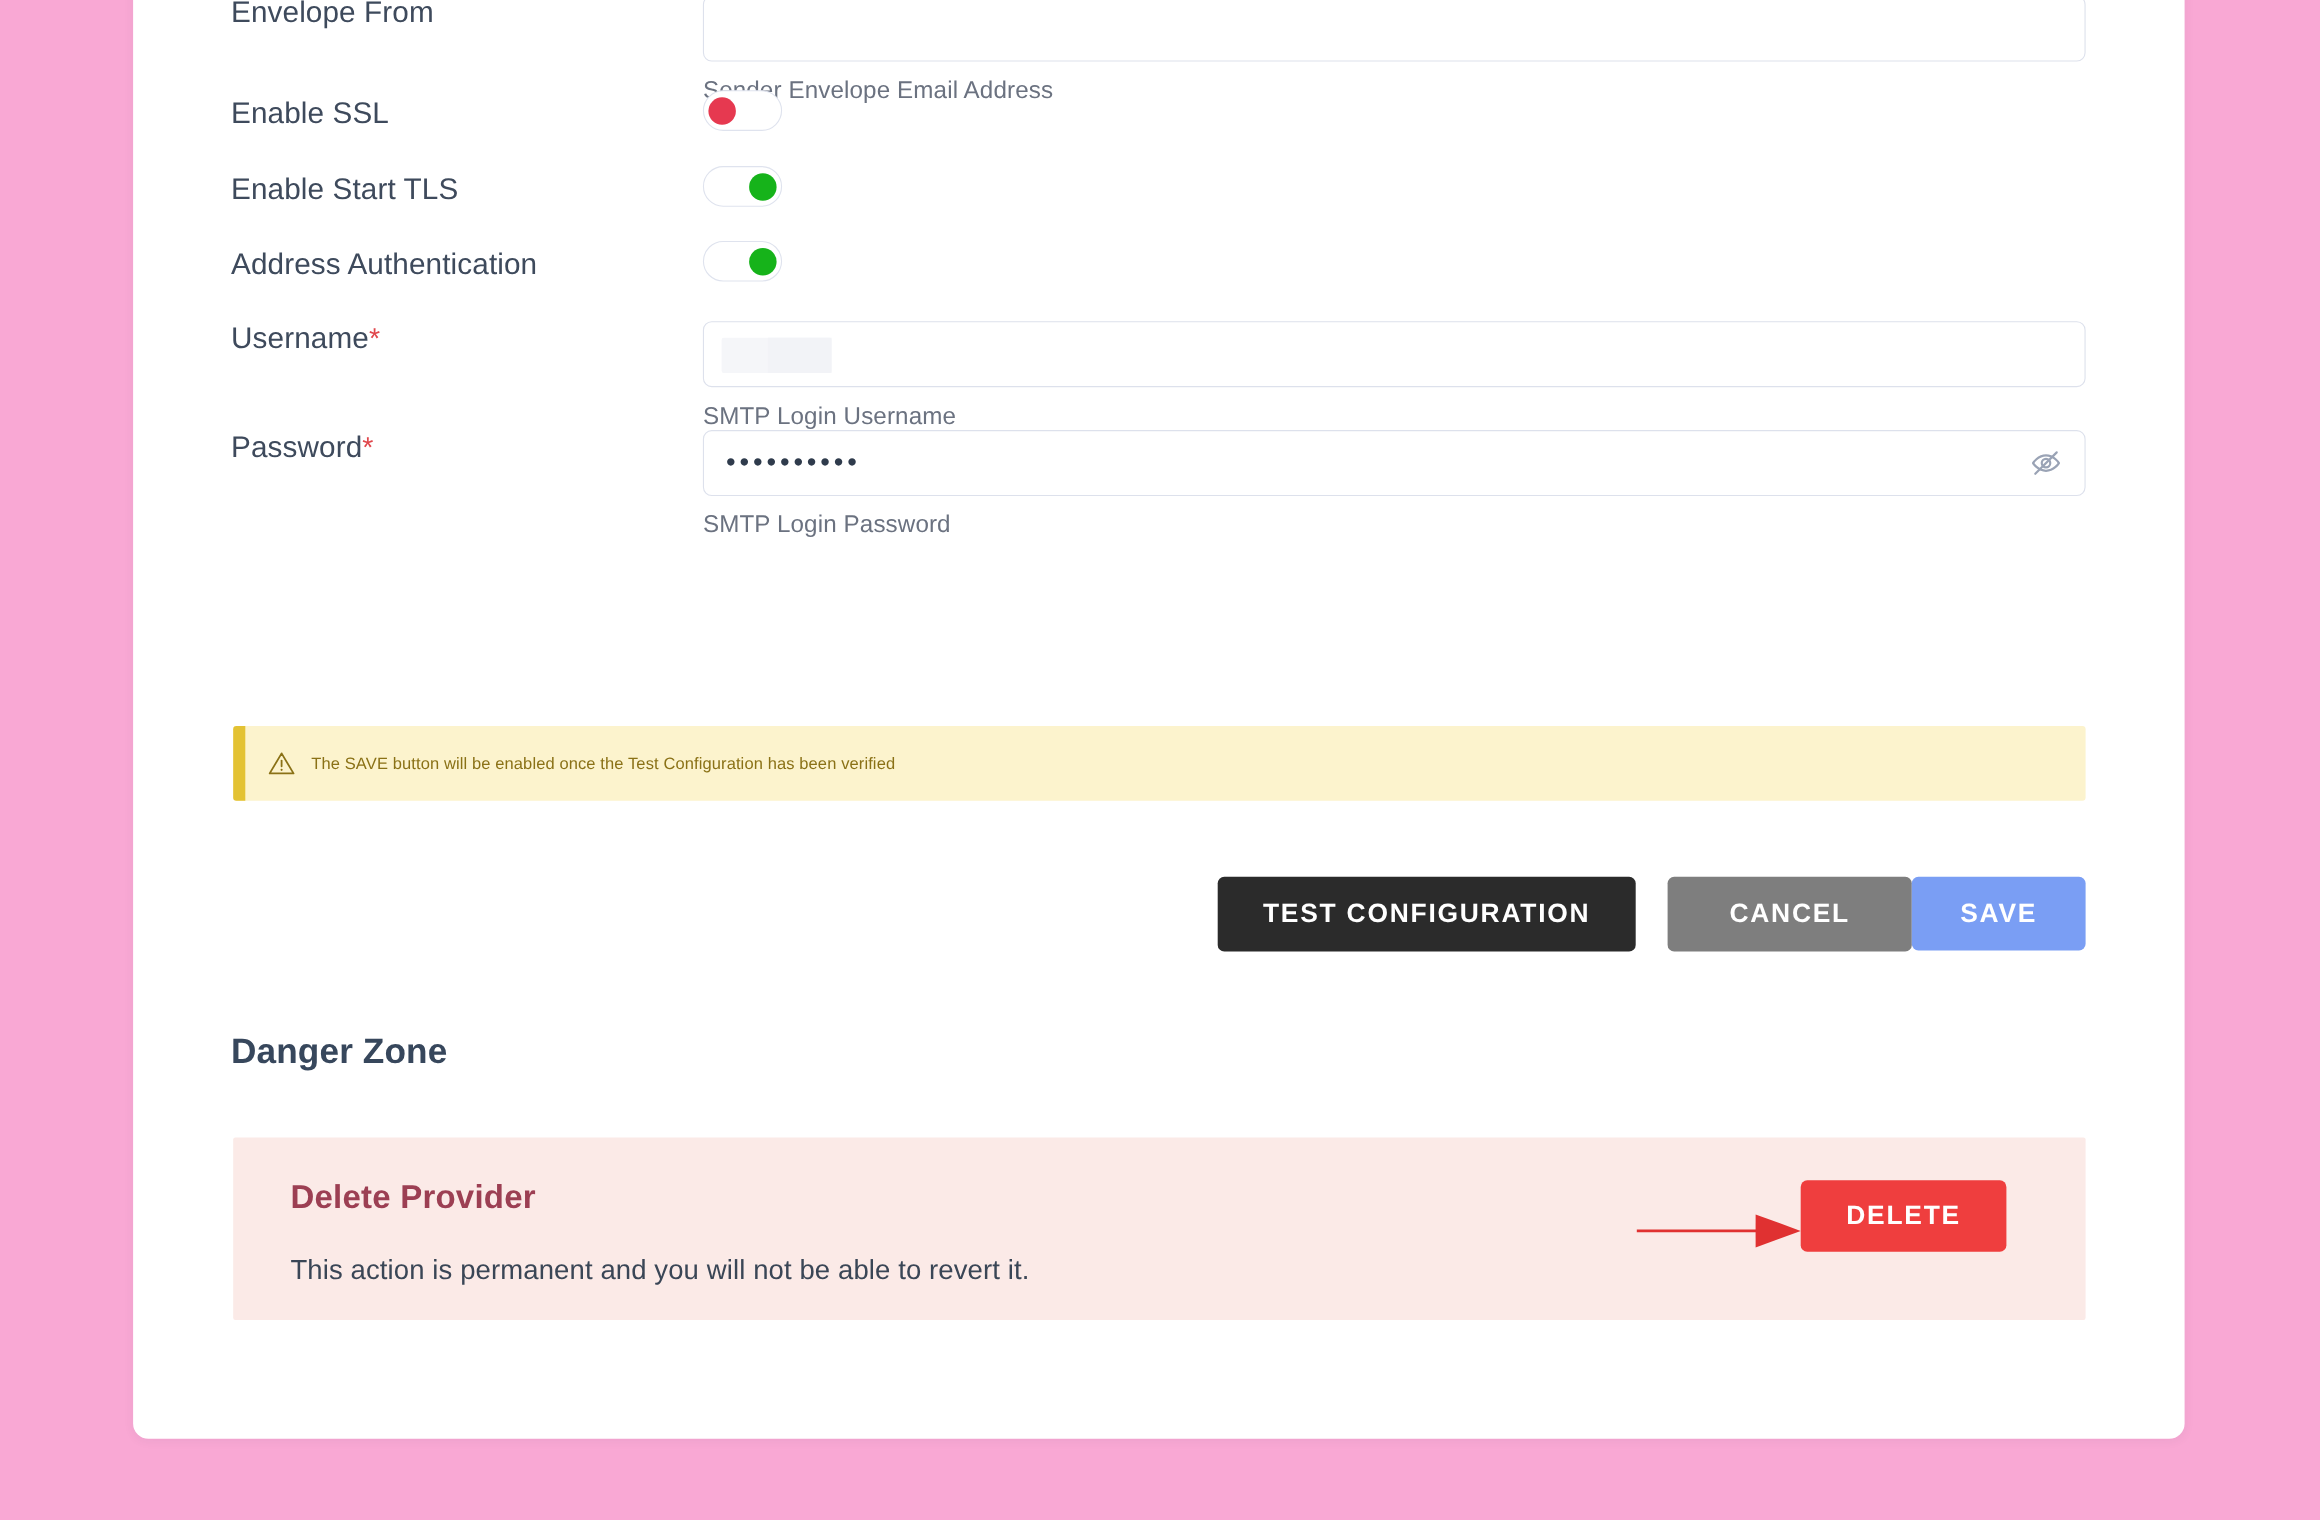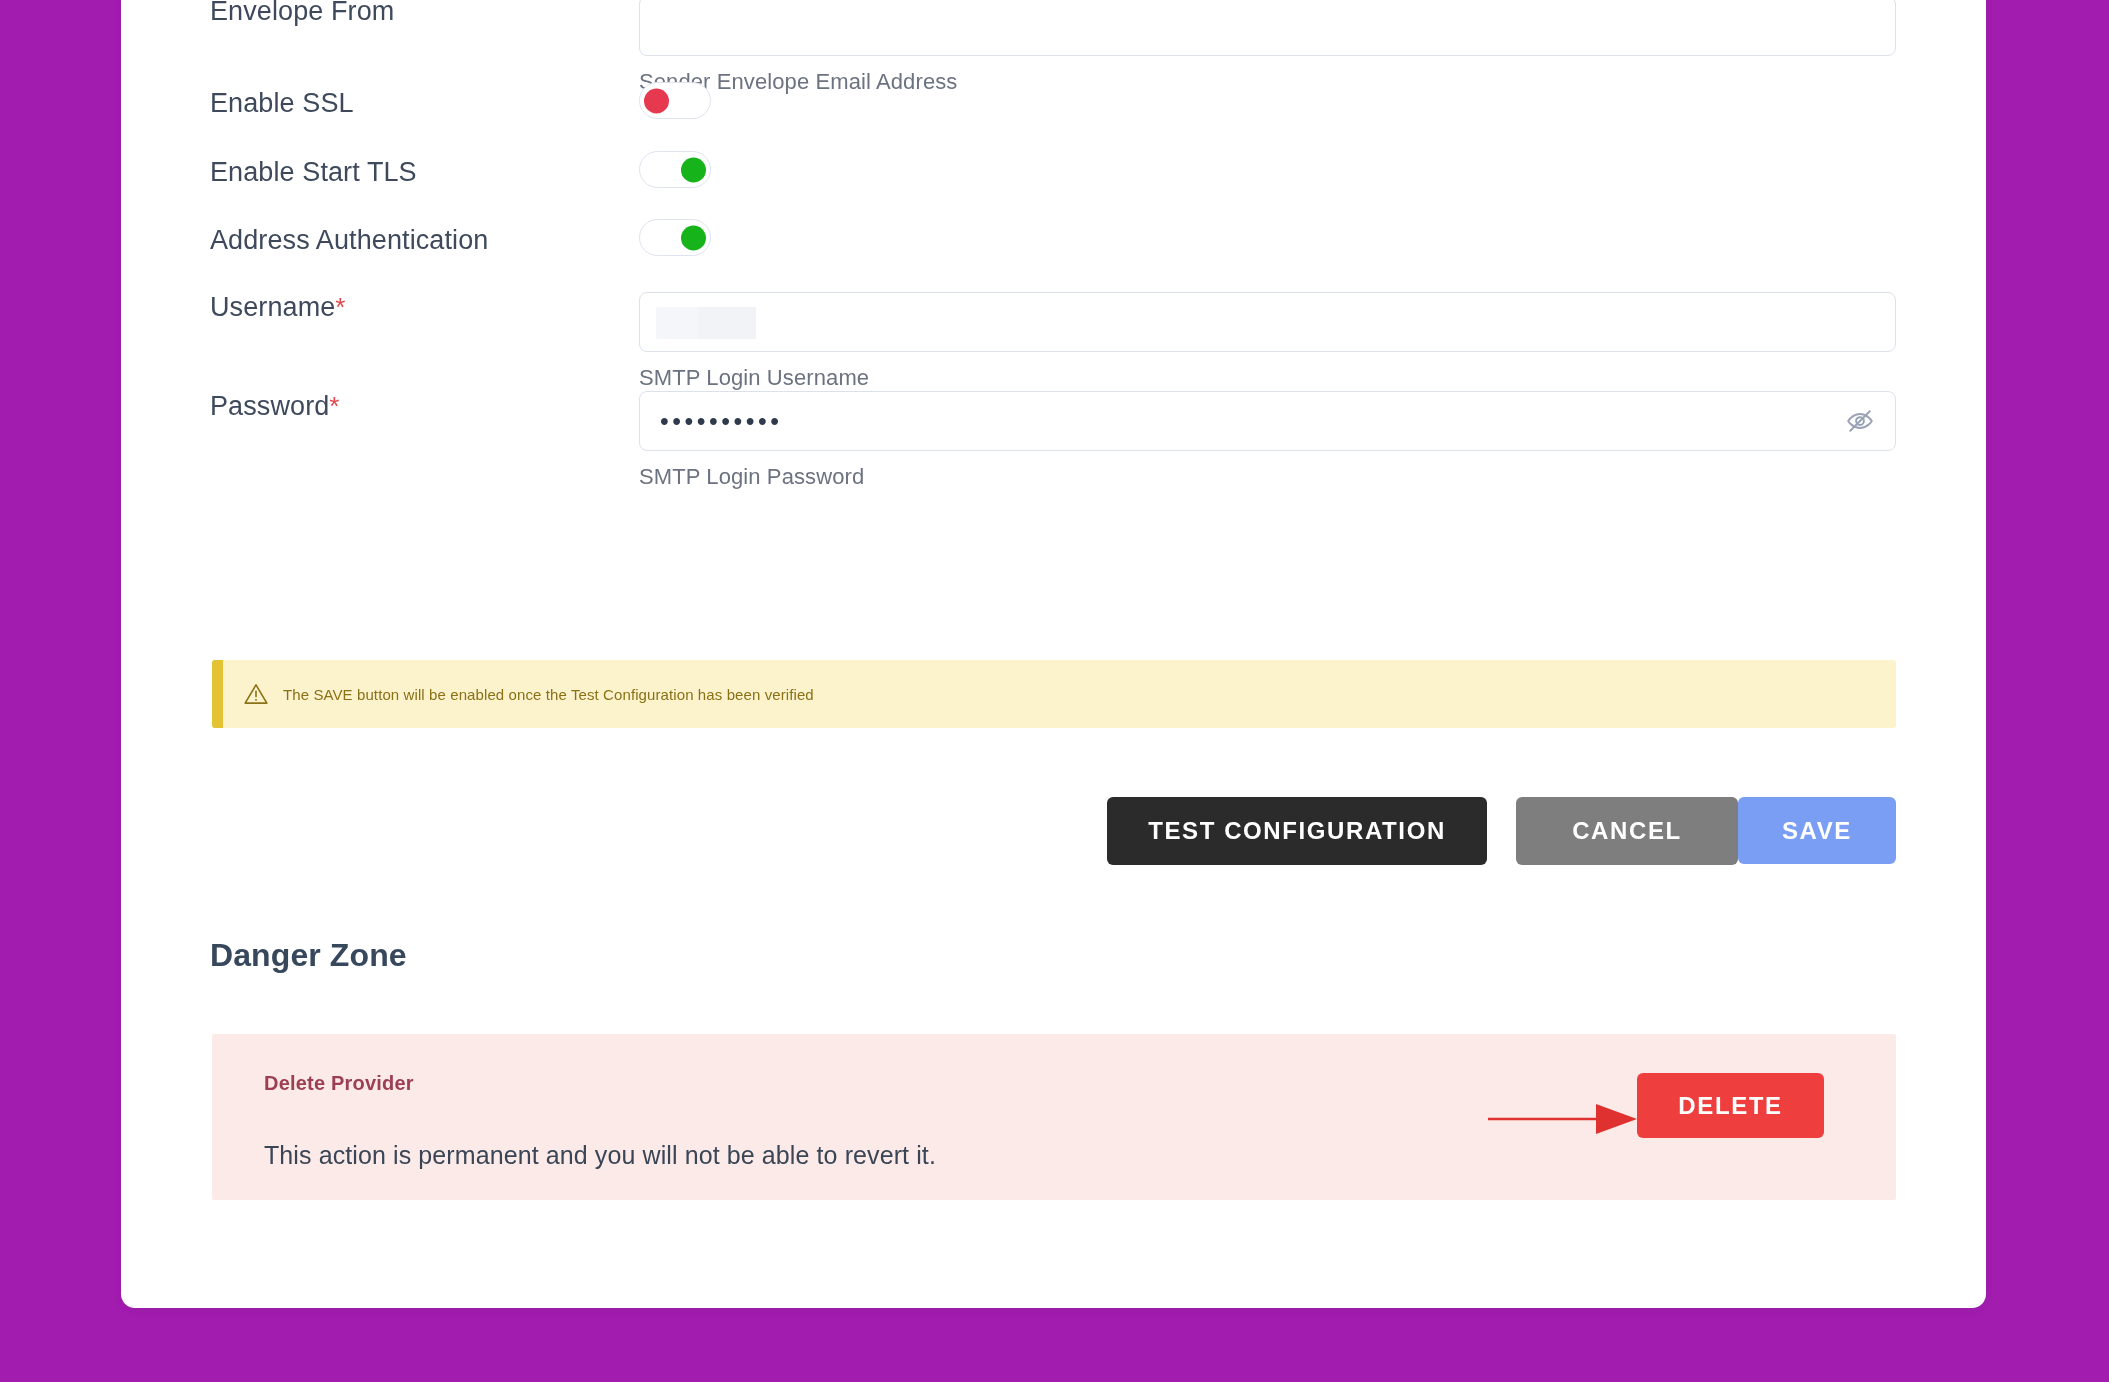--- a/index.html
+++ b/index.html
@@ -11,21 +11,21 @@
     width: 2109px;
     height: 1382px;
     font-family: "Liberation Sans", sans-serif;
     overflow: hidden;
     position: relative;
   }
 
   .page {
     position: absolute;
     inset: 0;
-    background: #a21caf;
+    background: #f9a8d4;
   }
 
   
   .card {
     position: absolute;
     left: 121px;
     top: -60px;
     width: 1865px;
     height: 1368px;
     background: #ffffff;
@@ -211,21 +211,21 @@
     top: 1034px;
     width: 1684px;
     height: 166px;
     background: #fbeae7;
     border-radius: 2px;
   }
   .danger-heading {
     position: absolute;
     left: 52px;
     top: 38px;
-    font-size: 20px;
+    font-size: 30px;
     font-weight: bold;
     color: #9c3f53;
     letter-spacing: .2px;
   }
   .danger-desc {
     position: absolute;
     left: 52px;
     top: 107px;
     font-size: 25px;
     color: #3a4656;

